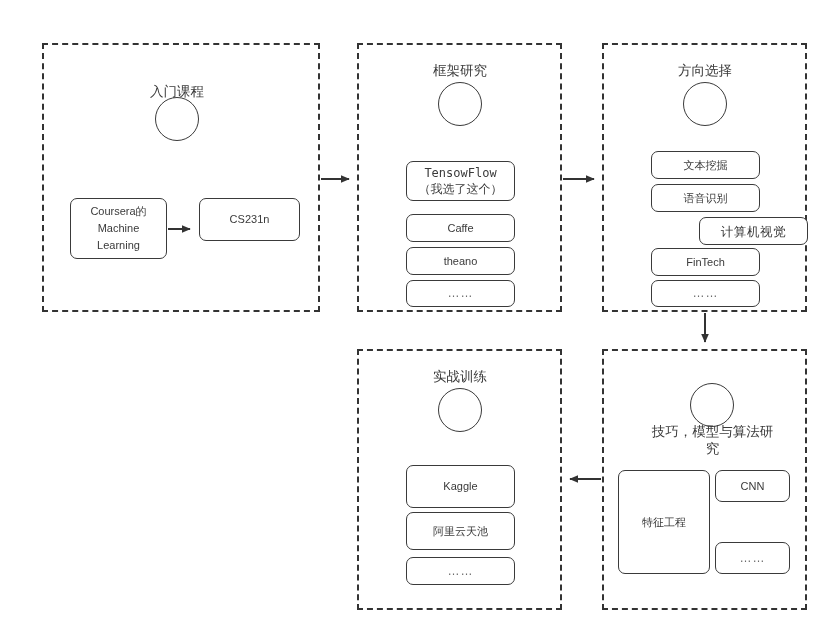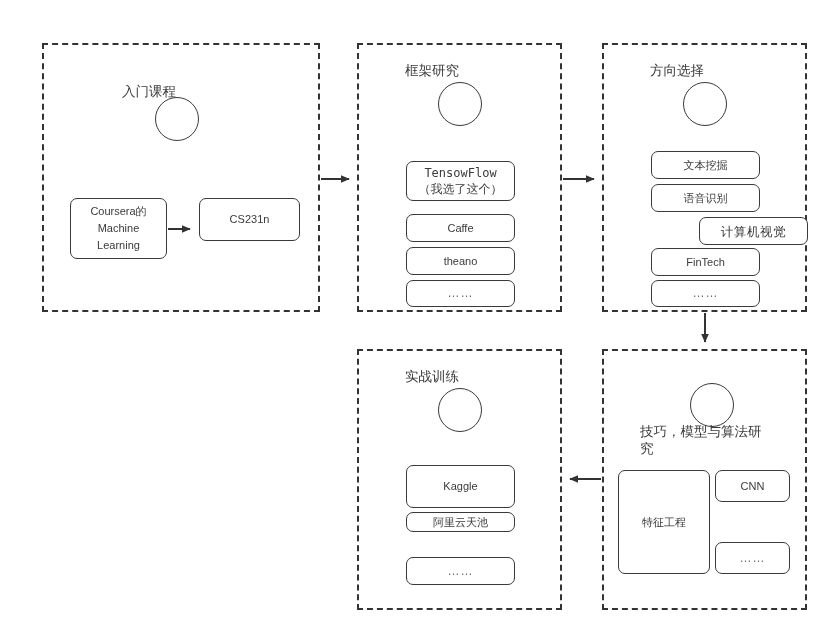--- a/index.html
+++ b/index.html
@@ -36,21 +36,21 @@
     border: 1.6px solid #3a3a3a;
     border-radius: 50%;
     box-sizing: border-box;
     background: #ffffff;
   }
   .caption {
     position: absolute;
     font-size: 13.5px;
     line-height: 17px;
     color: #3a3a3a;
-    text-align: left;
+    text-align: center;
     white-space: pre-line;
   }
 
   
   .node {
     position: absolute;
     border: 1.7px solid #3a3a3a;
     border-radius: 7px;
     box-sizing: border-box;
     background: #ffffff;
@@ -154,21 +154,21 @@
   <div class="node dots" style="left:715px; top:542px; width:75px; height:32px;">……</div>
 
   <div class="panel" style="left:357px; top:349px; width:205px; height:261px;"></div>
 
   <div class="caption" style="left:405px; top:368px; width:110px;">实战训练</div>
 
   <div class="circle" style="left:438px; top:388px; width:44px; height:44px;"></div>
 
   <div class="node" style="left:406px; top:465px; width:109px; height:43px;">Kaggle</div>
 
-  <div class="node" style="left:406px; top:512px; width:109px; height:20px;">阿里云天池</div>
+  <div class="node" style="left:406px; top:512px; width:109px; height:38px;">阿里云天池</div>
 
   <div class="node dots" style="left:406px; top:557px; width:109px; height:28px;">……</div>
 
   <svg class="arrows" viewBox="0 0 837 644" width="837" height="644">
     <defs>
       <marker id="ah" markerWidth="9" markerHeight="9" refX="8.2" refY="4.5" orient="auto" markerUnits="userSpaceOnUse">
         <path d="M0,0.6 L9,4.5 L0,8.4 Z" fill="#333333"></path>
       </marker>
     </defs>
 

